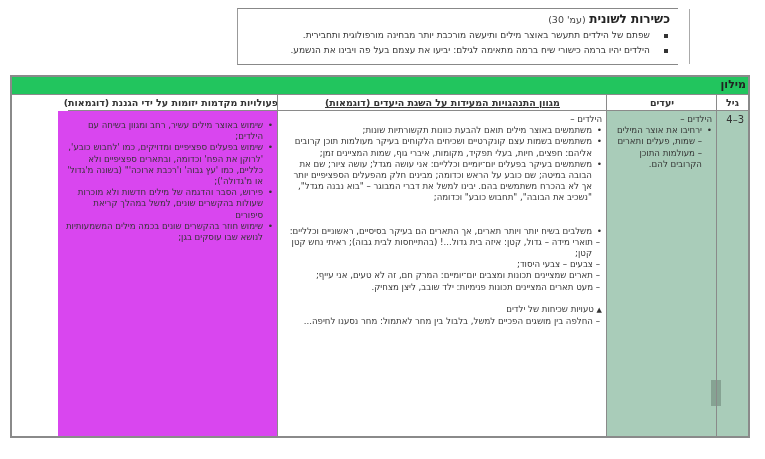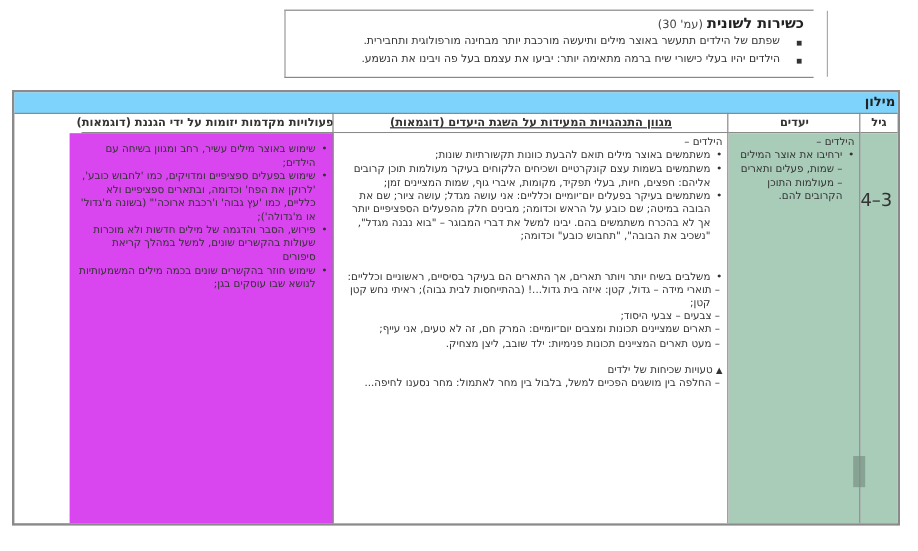--- a/index.html
+++ b/index.html
@@ -10,34 +10,34 @@
   .top-box .right-rule { position:absolute; right:-12px; top:0; height:55px; border-right:1px solid #aaa; }
   .top-title { position:absolute; right:8px; top:3px; font-size:11px; color:#222; white-space:nowrap; }
   .top-title b { font-weight:bold; font-size:12px; }
   .top-title .pg { font-size:9.5px; color:#444; }
   .top-bullets { position:absolute; right:8px; top:21px; font-size:9px; color:#333; margin:0; padding:0; list-style:none; }
   .top-bullets li { height:15px; white-space:nowrap; position:relative; padding-right:20px; }
   .top-bullets li .sq { position:absolute; right:2px; top:4px; width:4px; height:4px; background:#333; }
 
   .tbl { position:absolute; left:10px; top:75px; width:740px; height:363px;
          border:2px solid #8a8a8a; box-sizing:border-box; background:#fff; }
-  .band { position:absolute; left:0; right:0; top:0; height:17px; background:#7dd3fc; border-bottom:1px solid #8a8a8a; }
+  .band { position:absolute; left:0; right:0; top:0; height:17px; background:#22c55e; border-bottom:1px solid #8a8a8a; }
   .band-title { position:absolute; right:2px; top:1px; font-size:11px; font-weight:bold; color:#222; }
   .hdr { position:absolute; top:17px; height:17px; font-size:9.5px; font-weight:bold; color:#333;
          text-align:center; line-height:17px; border-bottom:1px solid #8a8a8a; box-sizing:border-box; white-space:nowrap; }
   .col { position:absolute; top:34px; bottom:0; box-sizing:border-box; }
   .vline { position:absolute; top:17px; bottom:0; border-left:1px solid #8a8a8a; }
 
   .c-age  { right:0; width:31px; background:#a9ccb9; }
   .c-goal { right:31px; width:110px; background:#a9ccb9; }
   .c-mid  { right:141px; width:329px; background:#fff; }
   .c-left { right:470px; width:220px; background:#d946ef; }
 
   .cell-text { font-size:8.6px; line-height:11.2px; color:#333; padding:3px 5px 0 5px; }
-  .age-val { font-size:15px; color:#333; padding:3px 4px 0 0; text-align:left; direction:ltr;margin-top:44px; }
+  .age-val { font-size:10px; color:#333; padding:3px 4px 0 0; text-align:right; direction:ltr; }
   ul.b { margin:0; padding:0; list-style:none; }
   ul.b > li { position:relative; padding-right:10px; }
   ul.b > li::before { content:"•"; position:absolute; right:0; top:0; font-size:9px; }
   .dash { padding-right:10px; text-indent:-8px; }
   .gap { height:11px; }
   .gap2 { height:22px; }
   .scroll-thumb { position:absolute; left:104px; top:269px; width:10px; height:26px; background:#86a393; }
   .strong { font-weight:normal; }
   .tri { font-size:7px; }
 </style>
@@ -45,21 +45,21 @@
 <body>
 
 <div class="top-box">
   <div class="right-rule"></div>
   <div class="top-title">
     <b>כשירות לשונית</b>
     <span class="pg">(עמ' 30)</span>
   </div>
   <ul class="top-bullets">
     <li><span class="sq"></span><span>שפתם של הילדים תתעשר באוצר מילים ותיעשה מורכבת יותר מבחינה מורפולוגית ותחבירית.</span></li>
-    <li><span class="sq"></span><span>הילדים יהיו בעלי כישורי שיח ברמה מתאימה יותר: יביעו את עצמם בעל פה ויבינו את הנשמע.</span></li>
+    <li><span class="sq"></span><span>הילדים יהיו ברמה כישורי שיח ברמה מתאימה לגילם: יביעו את עצמם בעל פה ויבינו את הנשמע.</span></li>
   </ul>
 </div>
 
 <div class="tbl">
   <div class="band">
     <span class="band-title">מילון</span>
   </div>
 
   <div class="hdr" style="right:0;width:31px;">גיל</div>
   <div class="hdr" style="right:31px;width:110px;">יעדים</div>

